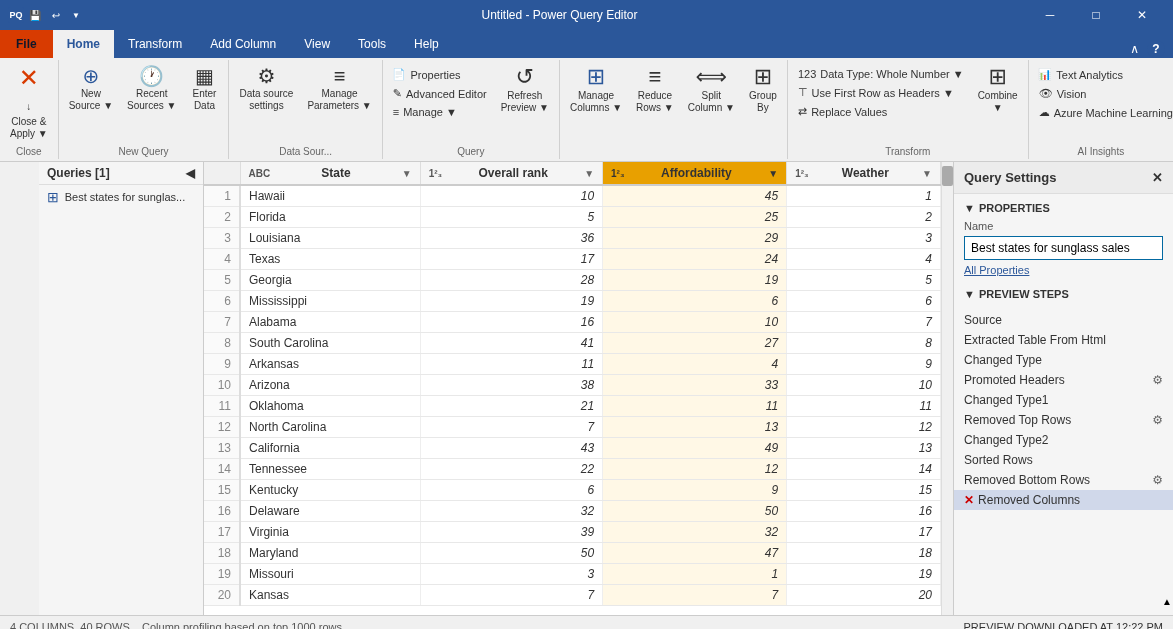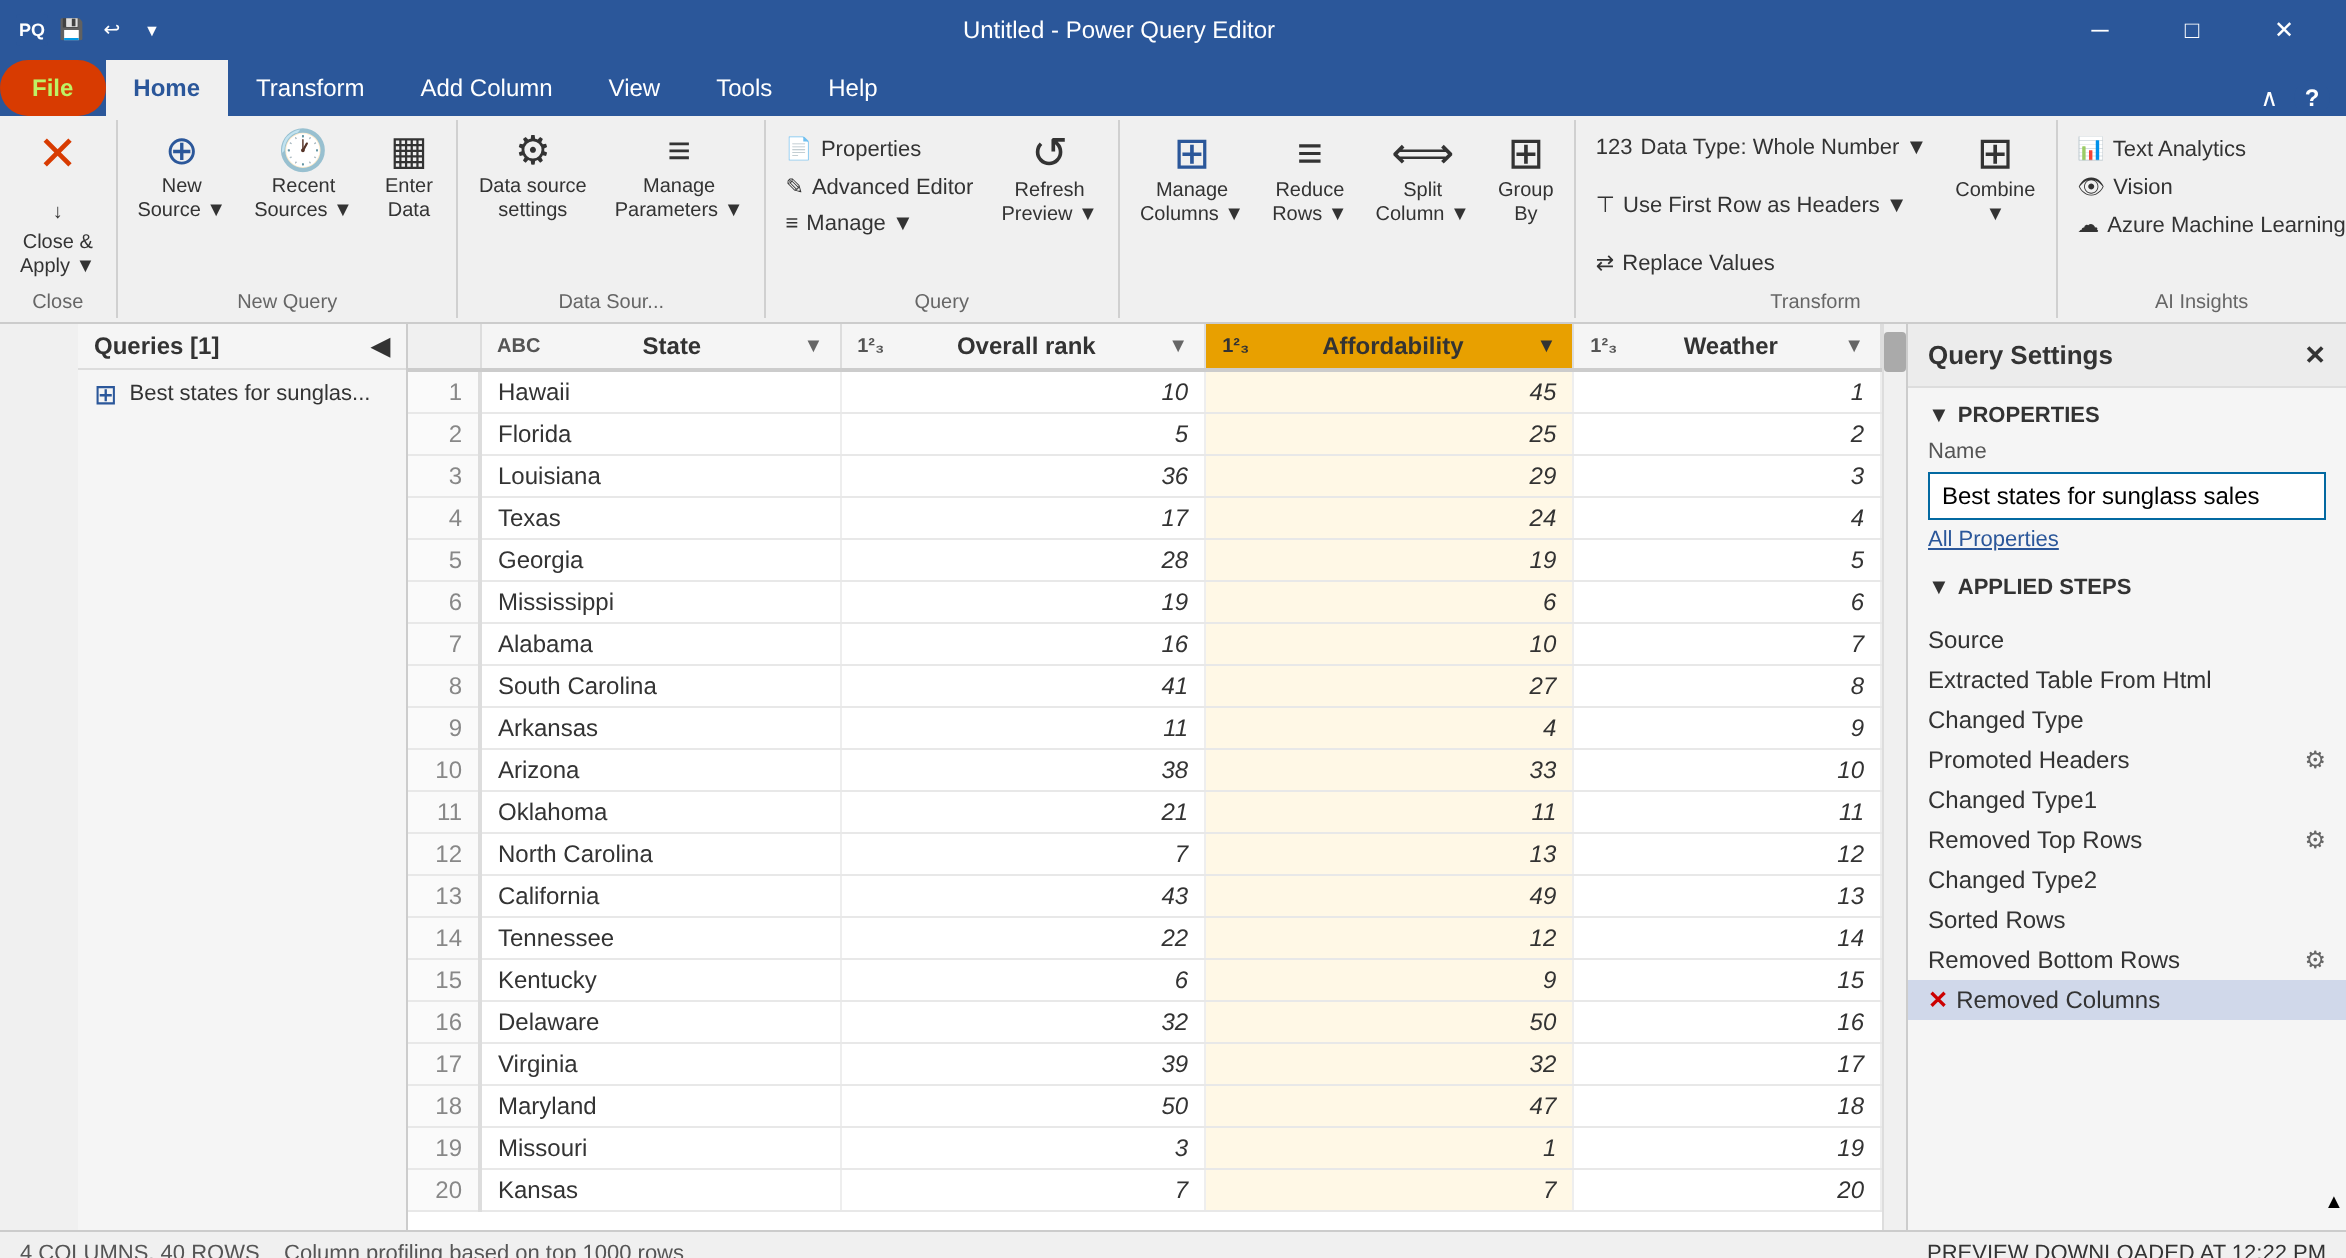--- a/index.html
+++ b/index.html
@@ -38,24 +38,23 @@
       display: flex;
       align-items: center;
     }
     .ribbon-tab.active {
       background: #f0f0f0;
       color: #2b579a;
       font-weight: 600;
     }
     .ribbon-tab.file {
       background: #d83b01;
-      color: #bef264;
+      color: #0f172a;
       font-weight: bold;
       padding: 4px 16px;
-      border-radius: 14px;
     }
     .ribbon-right { margin-left: auto; display: flex; align-items: center; color: white; padding-right: 8px; gap: 8px; }
 
     
     .ribbon {
       background: #f0f0f0;
       border-bottom: 1px solid #ccc;
       display: flex;
       align-items: stretch;
       padding: 2px 0;
@@ -389,21 +388,21 @@
       <div class="ribbon-btn">
         <div class="icon icon-sm" style="font-size:22px;">⊞</div>
         <div class="ribbon-btn-label">Group<br>By</div>
       </div>
     </div>
     <div class="ribbon-group-label"></div>
   </div>
 
   <div class="ribbon-group">
     <div class="ribbon-group-content">
-      <div style="display:flex;flex-direction:column;gap:12px;padding-top:4px;min-width:160px;">
+      <div style="display:flex;flex-direction:column;gap:2px;padding-top:4px;min-width:160px;">
         <div class="ribbon-btn-small">
           <span>123</span>
           <span>Data Type: Whole Number ▼</span>
         </div>
         <div class="ribbon-btn-small">
           <span>⊤</span>
           <span>Use First Row as Headers ▼</span>
         </div>
         <div class="ribbon-btn-small">
           <span>⇄</span>
@@ -652,21 +651,21 @@
         <span>▼</span>
         <span>PROPERTIES</span>
       </div>
       <div class="settings-label">Name</div>
       <input class="settings-input" value="Best states for sunglass sales" style="">
       <div class="settings-link">All Properties</div>
     </div>
     <div style="padding: 4px 10px 4px;">
       <div class="settings-section-title">
         <span>▼</span>
-        <span>APPLIED STEPS</span>
+        <span>PREVIEW STEPS</span>
       </div>
     </div>
     <div class="steps-list" id="steps-list">
     <div class="step-item">
     <div class="step-left">
             <span>Source</span>
           </div>
 
   </div>
         <div class="step-item">

